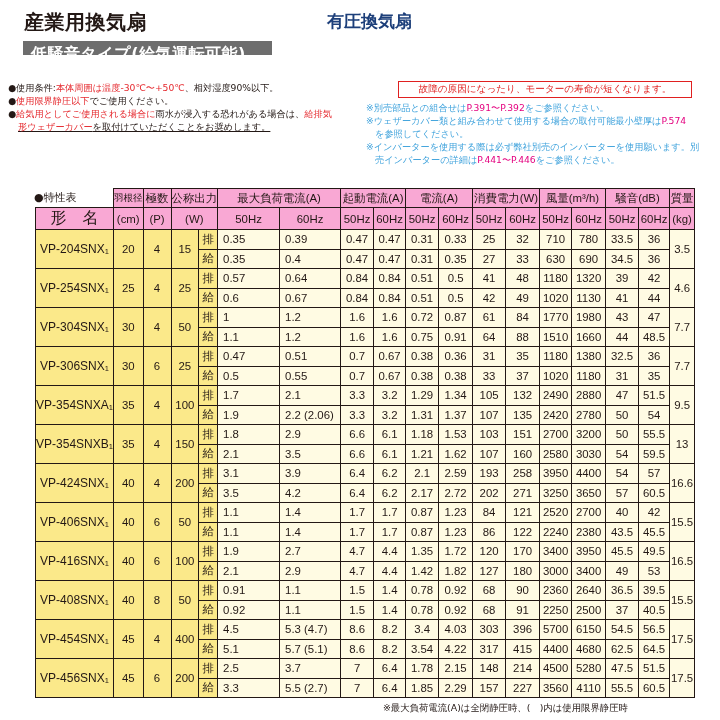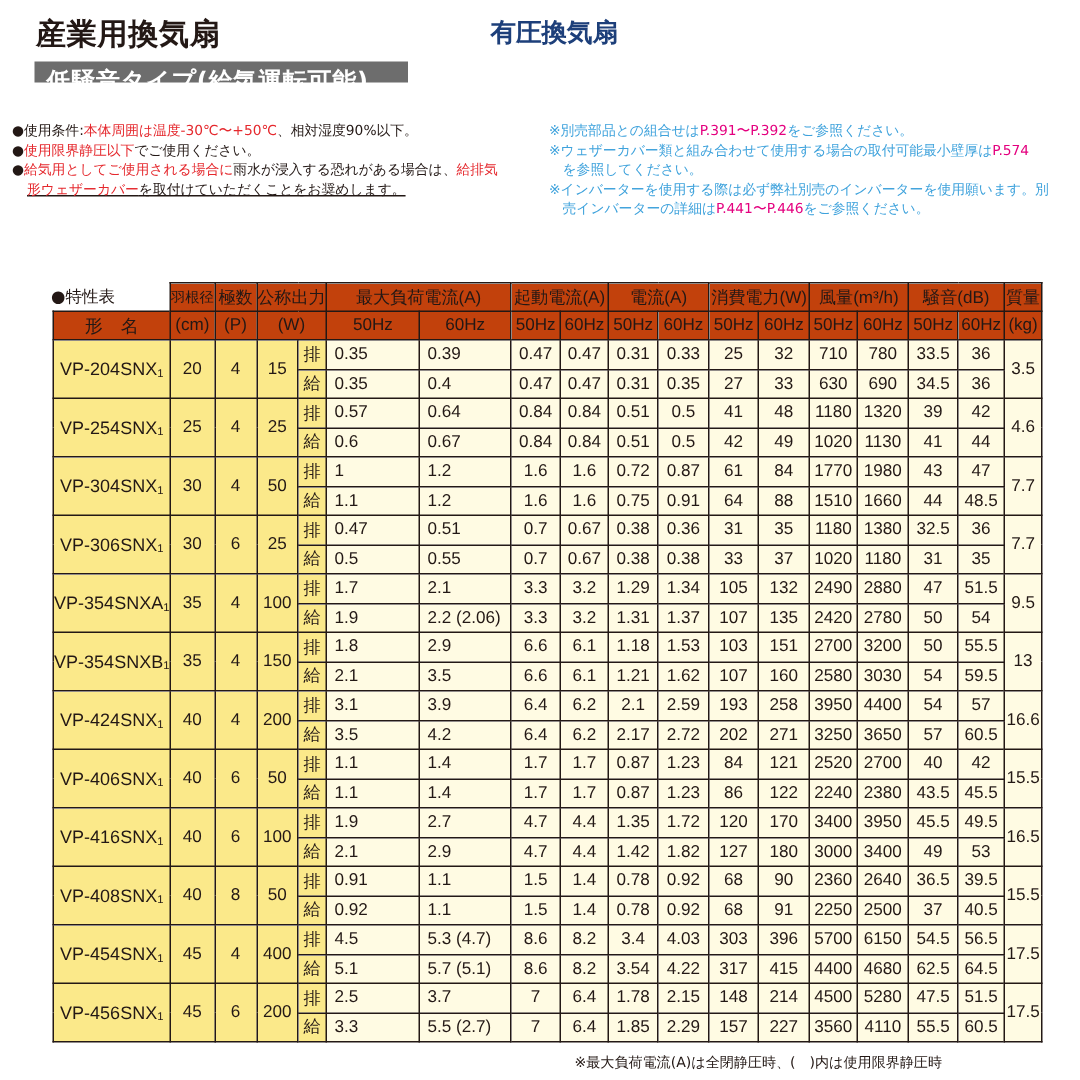--- a/index.html
+++ b/index.html
@@ -19,21 +19,21 @@
   .notes-right .indent { padding-left: 9px; }
   .c-dark { color: #231815; }
   .c-red { color: #e5282d; }
   .c-blue { color: #3ea2dc; }
   .c-pink { color: #e4007f; }
 
   .table-label { position: absolute; left: 34px; top: 190px; font-size: 11px; color: #231815; }
 
   table.spec { position: absolute; left: 35px; top: 188px; border-collapse: collapse; font-family: "Liberation Sans", sans-serif; font-size: 11.4px; color: #231815; table-layout: fixed; }
   table.spec td, table.spec th { border: 1px solid #231815; text-align: center; vertical-align: middle; padding: 0; font-weight: normal; white-space: nowrap; overflow: hidden; }
-  table.spec th { background: #c2410c; height: 19px; font-size: 11.4px; }
+  table.spec th { background: #f9a8d4; height: 19px; font-size: 11.4px; }
   table.spec .blank-hdr { border: none; background: transparent; }
   table.spec td { height: 19.5px; background: #fffbe3; }
   table.spec td.model { background: #fbe98a; font-size: 12px; text-align: center; }
   table.spec td.yellow { background: #fbe98a; }
   table.spec td.mode { background: #fbe98a; font-size: 11.5px; border-left: 1px solid #231815; }
   table.spec td.left { text-align: left; padding-left: 5px; }
   table.spec td.mass { background: #fffbe3; }
   table.spec tr.sep td { border-top: 1.6px solid #231815; }
   .sub1 { font-size: 7.5px; vertical-align: -1px; }
 
@@ -47,20 +47,21 @@
 <div class="type-badge">低騒音タイプ(給気運転可能)</div>
 
 <div class="notes-left" id="notes-left">
     <p><span class="c-dark">●使用条件:</span><span class="c-red">本体周囲は温度-30℃〜+50℃</span><span class="c-dark">、相対湿度90%以下。</span></p>
     <p><span class="c-dark">●</span><span class="c-red">使用限界静圧以下</span><span class="c-dark">でご使用ください。</span></p>
     <p><span class="c-dark">●</span><span class="c-red">給気用としてご使用される場合に</span><span class="c-dark">雨水が浸入する恐れがある場合は、</span><span class="c-red">給排気</span></p>
     <p class="indent"><span class="c-red">形ウェザーカバー</span><span class="c-dark">を取付けていただくことをお奨めします。</span></p>
   </div>
 
 <div class="notes-right">
+  <div class="warn-box">故障の原因になったり、モーターの寿命が短くなります。</div>
   <div id="notes-right-lines">
       <p><span class="c-blue">※別売部品との組合せは</span><span class="c-pink">P.391〜P.392</span><span class="c-blue">をご参照ください。</span></p>
       <p><span class="c-blue">※ウェザーカバー類と組み合わせて使用する場合の取付可能最小壁厚は</span><span class="c-pink">P.574</span></p>
       <p class="indent"><span class="c-blue">を参照してください。</span></p>
       <p><span class="c-blue">※インバーターを使用する際は必ず弊社別売のインバーターを使用願います。別</span></p>
       <p class="indent"><span class="c-blue">売インバーターの詳細は</span><span class="c-pink">P.441〜P.446</span><span class="c-blue">をご参照ください。</span></p>
     </div>
 </div>
 
 <div class="table-label"><span>●特性表</span></div>
@@ -94,21 +95,21 @@
       <th colspan="2">公称出力</th>
       <th colspan="2">最大負荷電流(A)</th>
       <th colspan="2">起動電流(A)</th>
       <th colspan="2">電流(A)</th>
       <th colspan="2">消費電力(W)</th>
       <th colspan="2">風量(m³/h)</th>
       <th colspan="2">騒音(dB)</th>
       <th>質量</th>
     </tr>
     <tr>
-      <th style="font-size:12px;">形　名</th>
+      <th style="font-size:16px;">形　名</th>
       <th>(cm)</th>
       <th>(P)</th>
       <th colspan="2">(W)</th>
       <th>50Hz</th>
       <th>60Hz</th>
       <th>50Hz</th>
       <th>60Hz</th>
       <th>50Hz</th>
       <th>60Hz</th>
       <th>50Hz</th>

